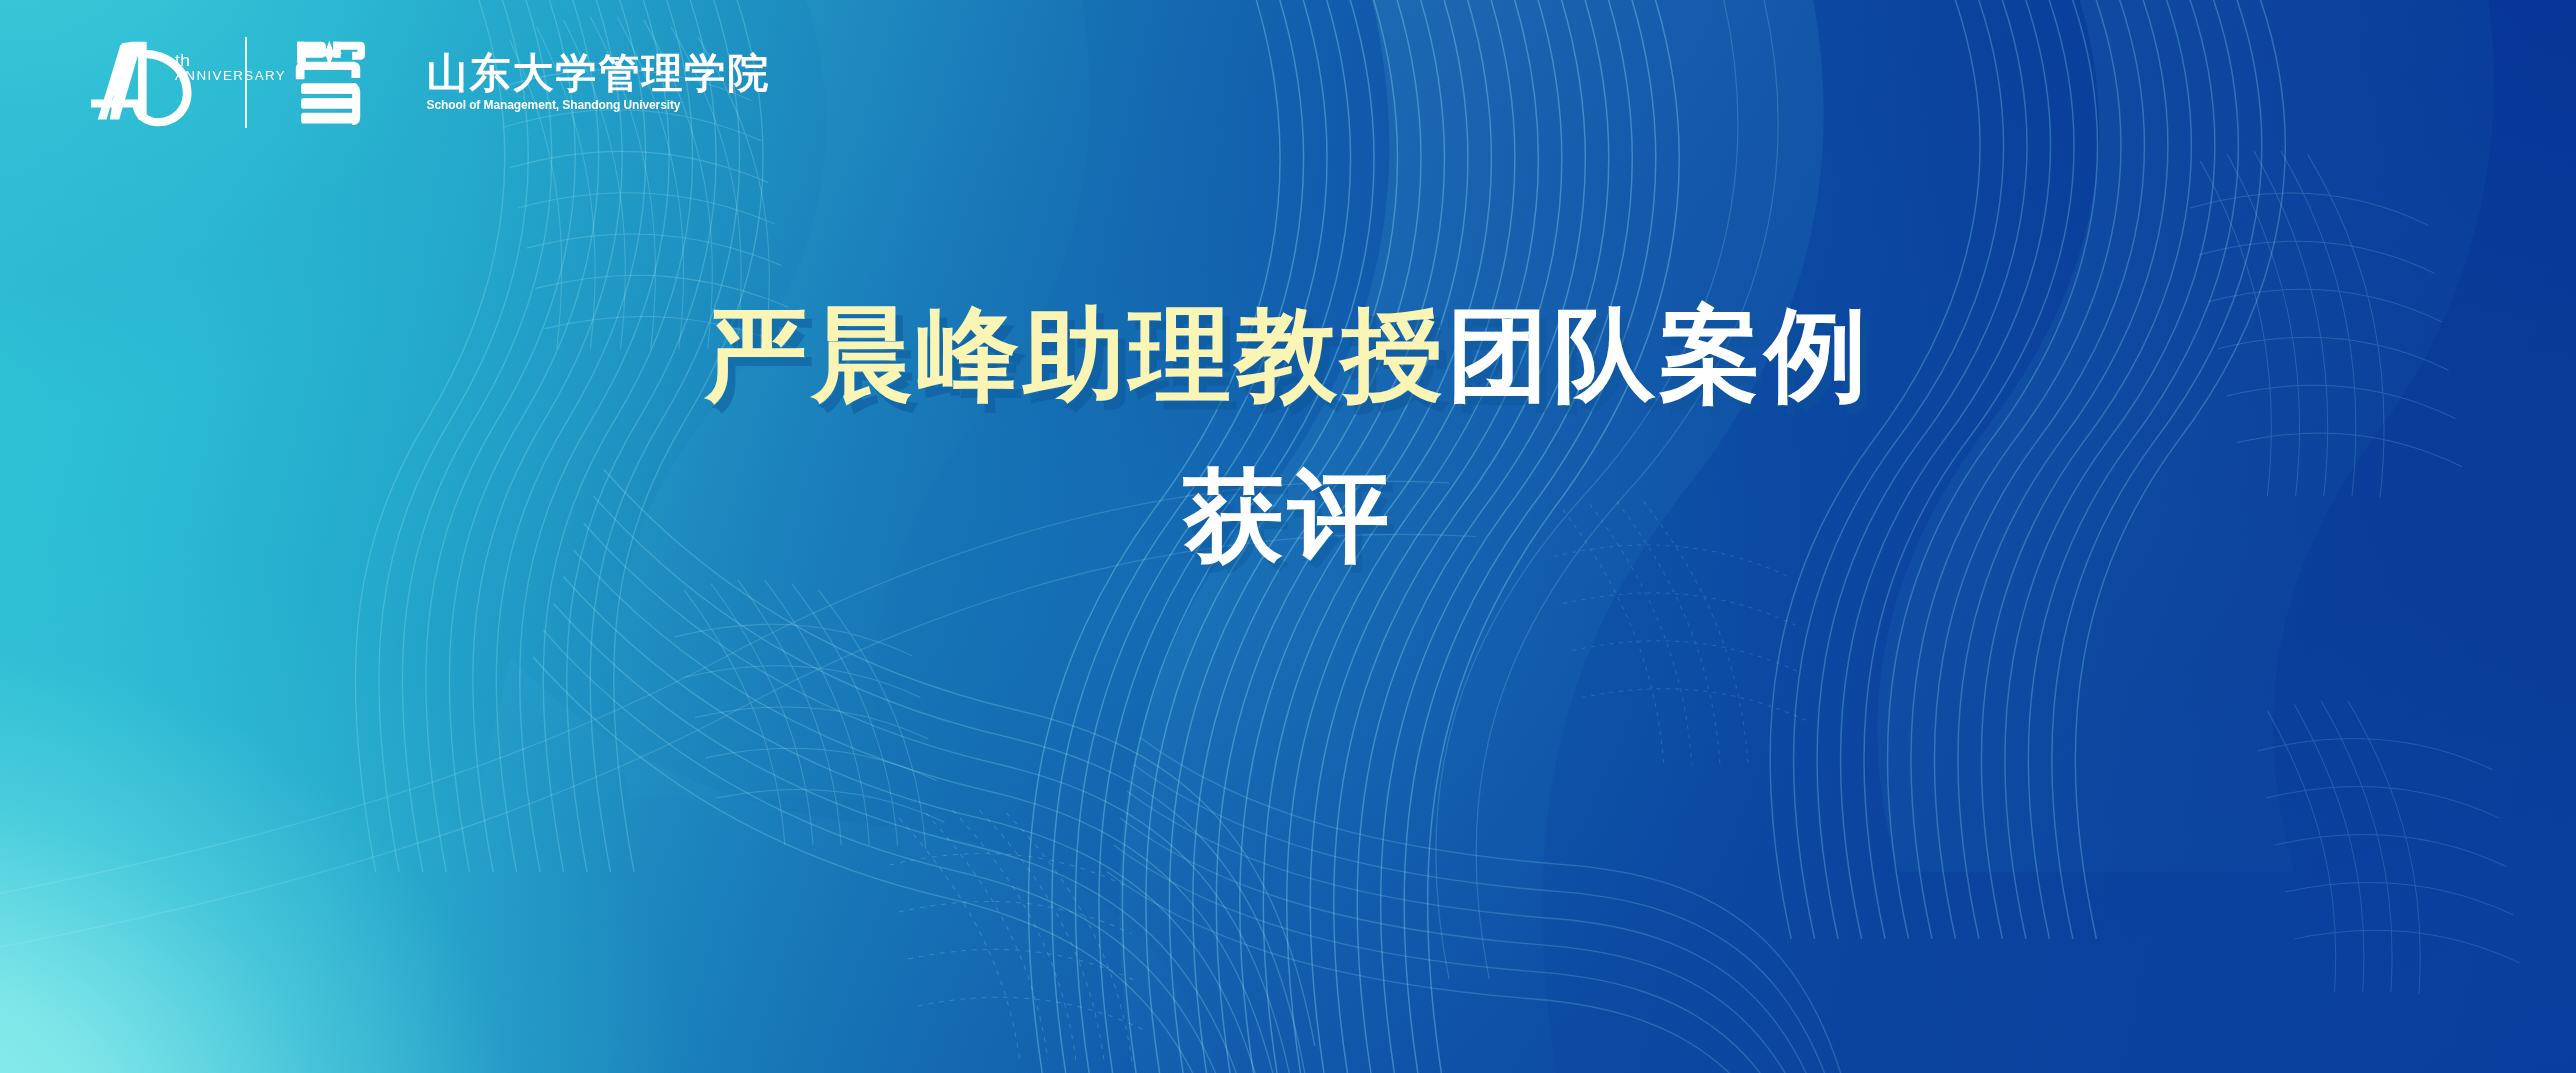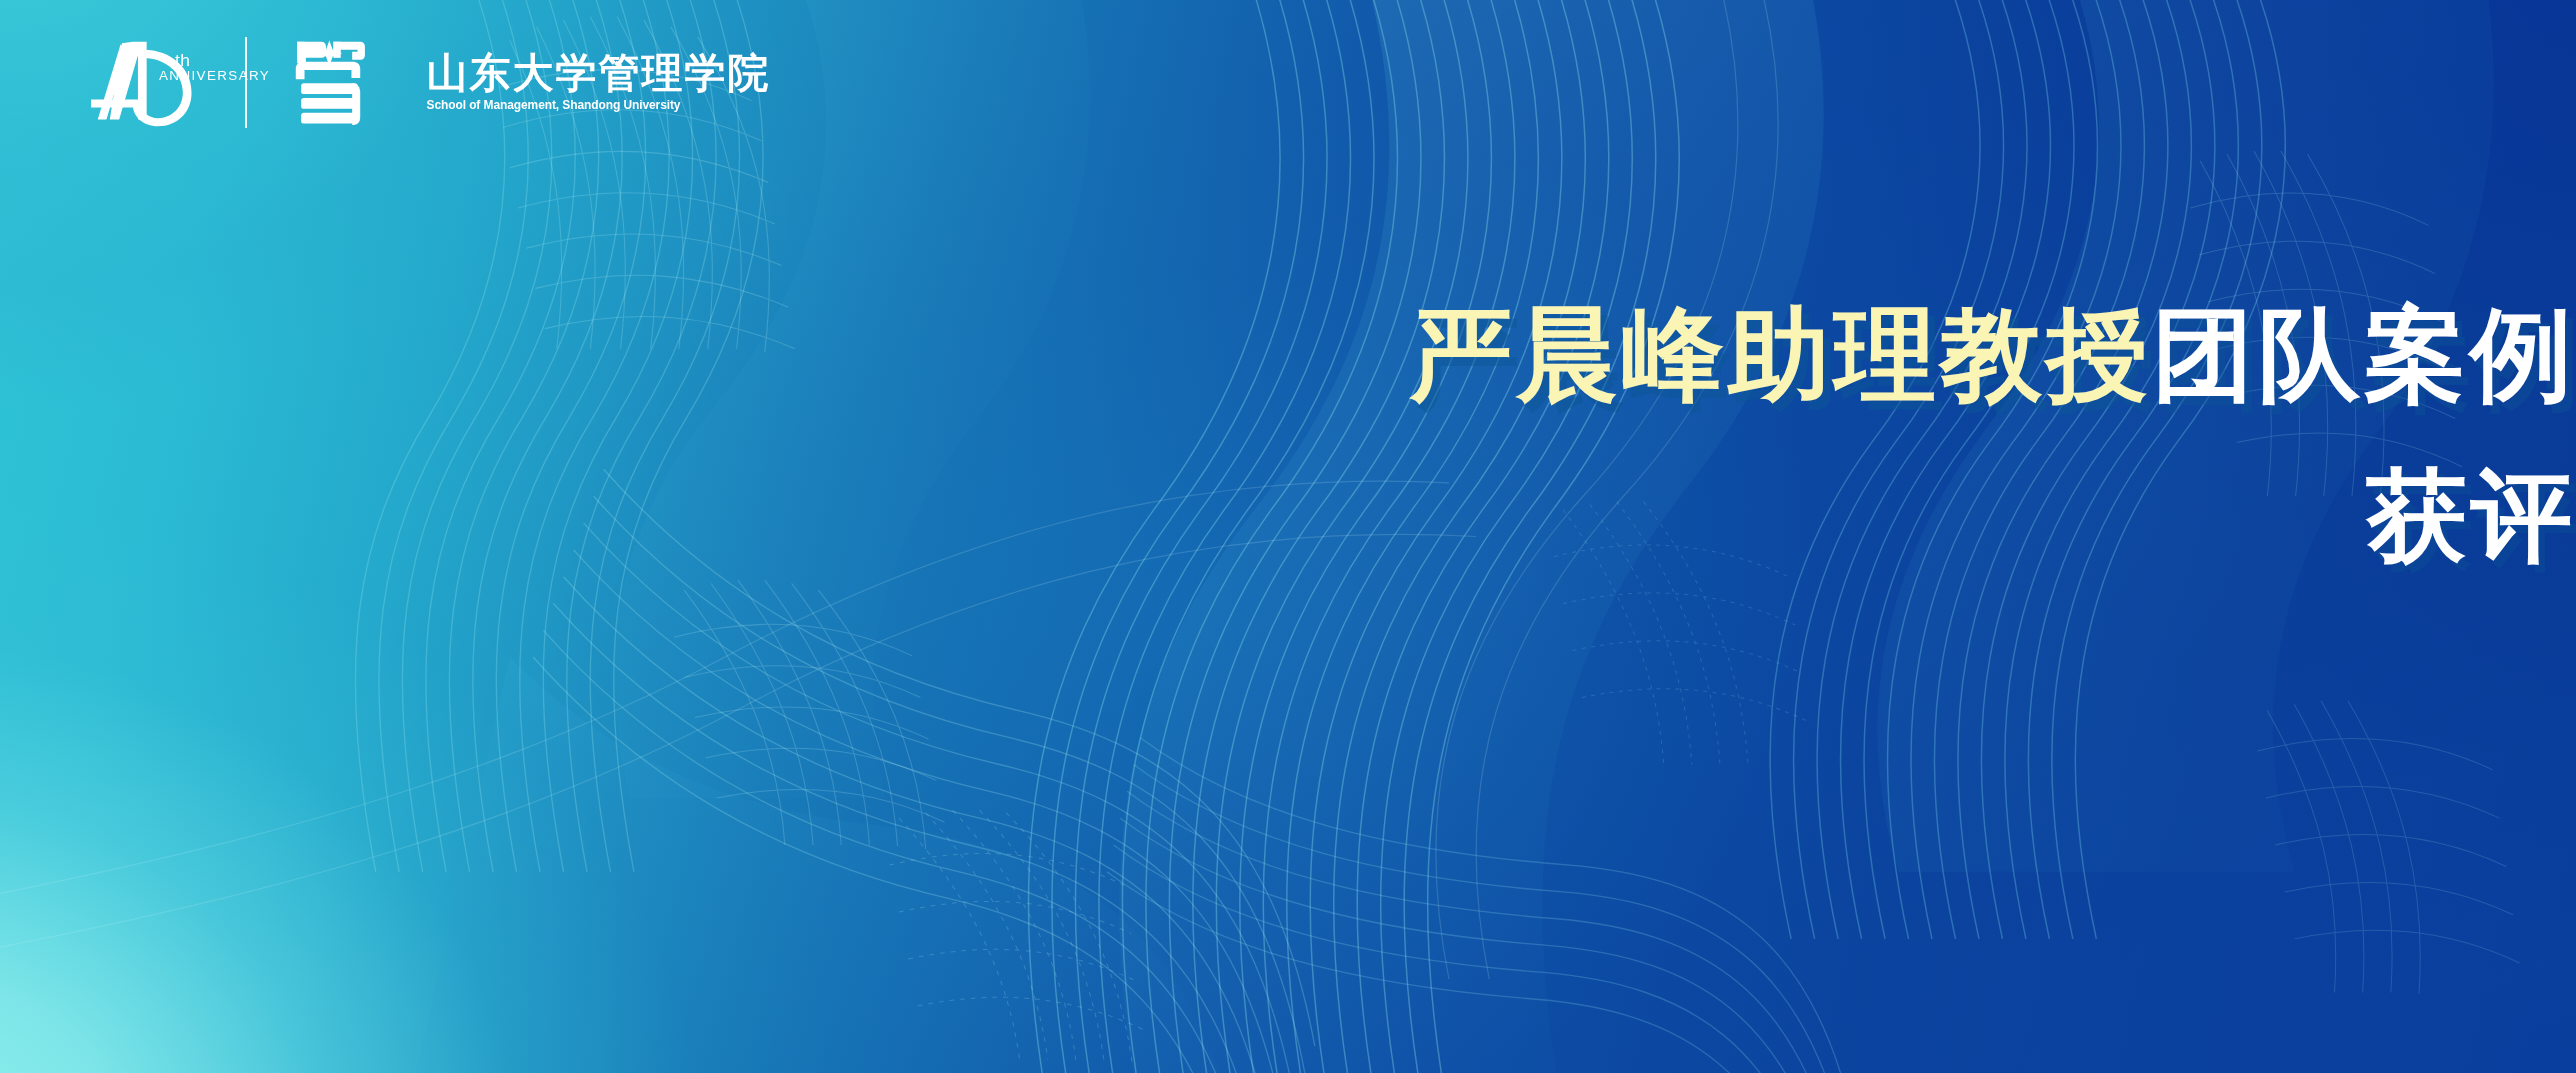--- a/index.html
+++ b/index.html
@@ -35,31 +35,31 @@
     background:radial-gradient(ellipse 906px 738px at 46% 56%,
       rgba(23,126,190,.40) 0%, rgba(20,110,180,.18) 45%,
       rgba(18,100,175,0) 72%);}
   
   .deco{position:absolute;inset:0;width:2576px;height:1073px;}
   
   .header{position:absolute;left:79px;top:31px;display:flex;align-items:center;gap:0;}
   .anniv{position:relative;width:138px;height:94px;flex:0 0 auto;}
   .anniv svg{position:absolute;left:0;top:0;}
   .anniv-th{position:absolute;left:96px;top:17px;color:#fff;font-size:17.4px;letter-spacing:0.3px;line-height:1;}
-  .anniv-word{position:absolute;left:80px;top:34px;color:#fff;font-size:13.4px;letter-spacing:1.4px;line-height:1;white-space:nowrap;}
+  .anniv-word{position:absolute;left:96px;top:34px;color:#fff;font-size:13.4px;letter-spacing:1.4px;line-height:1;white-space:nowrap;}
   .divider{width:2px;height:91px;background:#fff;opacity:.92;margin:0 29.5px 0 28px;flex:0 0 auto;}
   .emblem{width:102px;height:102px;flex:0 0 auto;margin-right:20px;}
   .names{display:flex;flex-direction:column;justify-content:center;gap:4px;}
   .name-cn{color:#fff;font-size:41px;font-weight:bold;letter-spacing:2px;line-height:1.02;
     font-family:"Liberation Sans","DejaVu Sans",sans-serif;white-space:nowrap;margin-left:28px;}
   .name-en{color:#fff;font-size:12px;font-weight:bold;letter-spacing:-0.1px;line-height:1;white-space:nowrap;margin-left:28px;}
   
   .titles{position:absolute;left:0;right:0;top:303px;text-align:center;}
   .tline{line-height:1;white-space:nowrap;
-    font-family:"DejaVu Serif","Liberation Serif",serif;font-weight:bold;text-align:right;}
+    font-family:"DejaVu Serif","Liberation Serif",serif;font-weight:bold;}
   .t1{font-size:102px;letter-spacing:4px;margin-bottom:60px;}
   .t2{font-size:101px;letter-spacing:4px;margin-bottom:62px;}
   .t3{font-size:111px;letter-spacing:1.3px;}
   .y{color:#faf5b4;text-shadow:7.4px 8.7px 0 rgba(12,86,150,.50);}
   .w{color:#ffffff;text-shadow:7.4px 8.7px 0 rgba(12,86,150,.40);}
   .t2 .w{text-shadow:6.7px 8px 0 rgba(12,86,150,.34);}
 </style>
 </head>
 <body>
 

